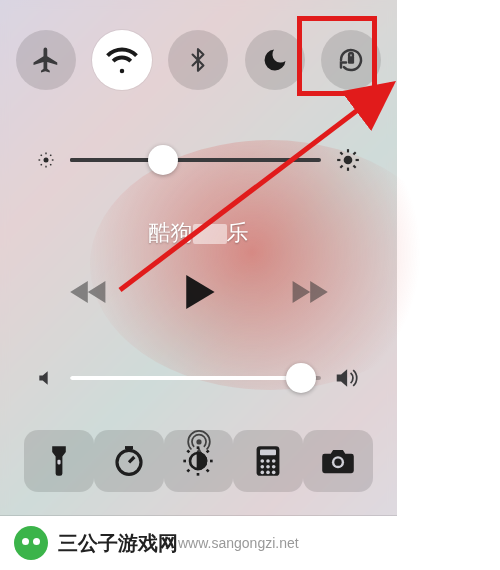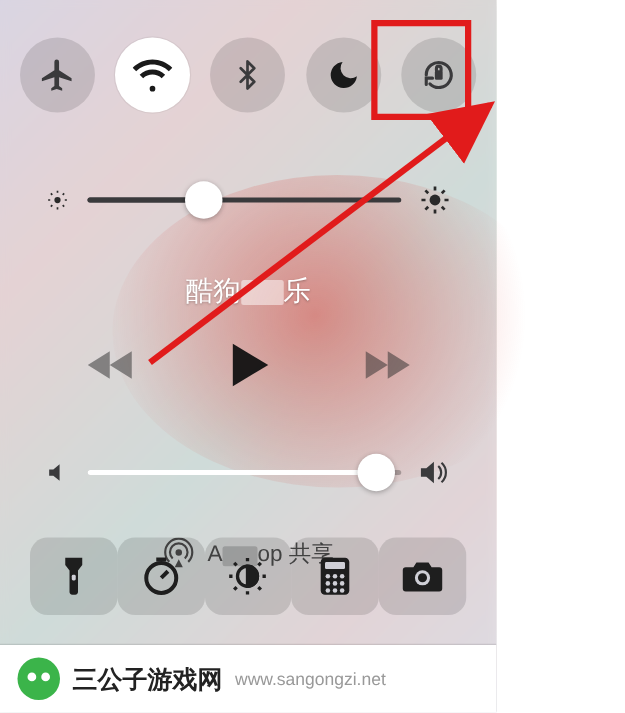--- a/index.html
+++ b/index.html
@@ -37,21 +37,21 @@
   .sc{width:72px;height:62px;border-radius:14px;background:rgba(0,0,0,.12);display:flex;align-items:center;justify-content:center}
 
   .arrow{position:absolute;left:110px;top:70px;width:310px;height:230px;pointer-events:none}
 
   .wm-bar{position:absolute;left:0;right:0;bottom:0;height:54px;background:#fff;display:flex;align-items:center;padding:0 14px;color:#222;font-size:20px;box-shadow:0 -1px 0 rgba(0,0,0,.1)}
   .wm-logo{width:34px;height:34px;border-radius:50%;background:#3bb44a;display:flex;align-items:center;justify-content:center;margin-right:10px;position:relative}
   .wm-logo:before,.wm-logo:after{content:"";position:absolute;background:#fff;border-radius:50%}
   .wm-logo:before{width:7px;height:7px;left:8px;top:12px}
   .wm-logo:after{width:7px;height:7px;right:8px;top:12px}
   .wm-title{font-weight:700}
-  .wm-url{color:#999;font-size:14px;margin-left:10px}
+  .wm-url{color:#999;font-size:14px;}
 
   svg{display:block}
 </style>
 </head>
 <body>
 
 <div class="screen">
   <div class="veil"></div>
   <div class="redblob"></div>
 
@@ -160,23 +160,20 @@
         </svg>
     </div>
 
     <div class="airdrop">
       <svg width="26" height="26" viewBox="0 0 24 24" fill="none" stroke="#4a4a4a" stroke-width="1.6">
           <circle cx="12" cy="11" r="2.4" fill="#4a4a4a" stroke="none"></circle>
           <path d="M7.5 15.5a6.5 6.5 0 1 1 9 0"></path>
           <path d="M5 18a10 10 0 1 1 14 0"></path>
           <path d="M9 22l3-6 3 6z" fill="#4a4a4a" stroke="none"></path>
         </svg>
-      <span>
-        <span>A</span><span class="obscure" style="width:28px;height:16px;background:rgba(0,0,0,.18)"></span><span>op 共享</span>
-      </span>
     </div>
 
     <div class="shortcuts">
       <div class="sc">
         <svg width="24" height="34" viewBox="0 0 20 30" fill="#1e1e1e">
             <path d="M4 2h12v5l-3 4v15a2 2 0 0 1-2 2H9a2 2 0 0 1-2-2V11L4 7z"></path>
             <rect x="8.6" y="14" width="2.8" height="4" rx="1" fill="#cfcfd6"></rect>
           </svg>
       </div>
       <div class="sc">

